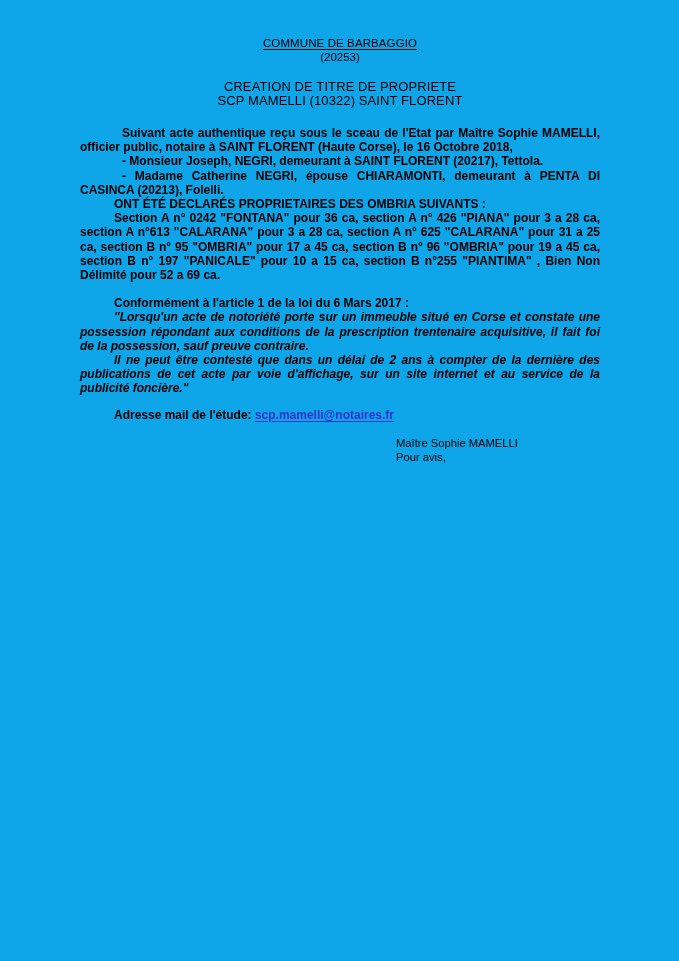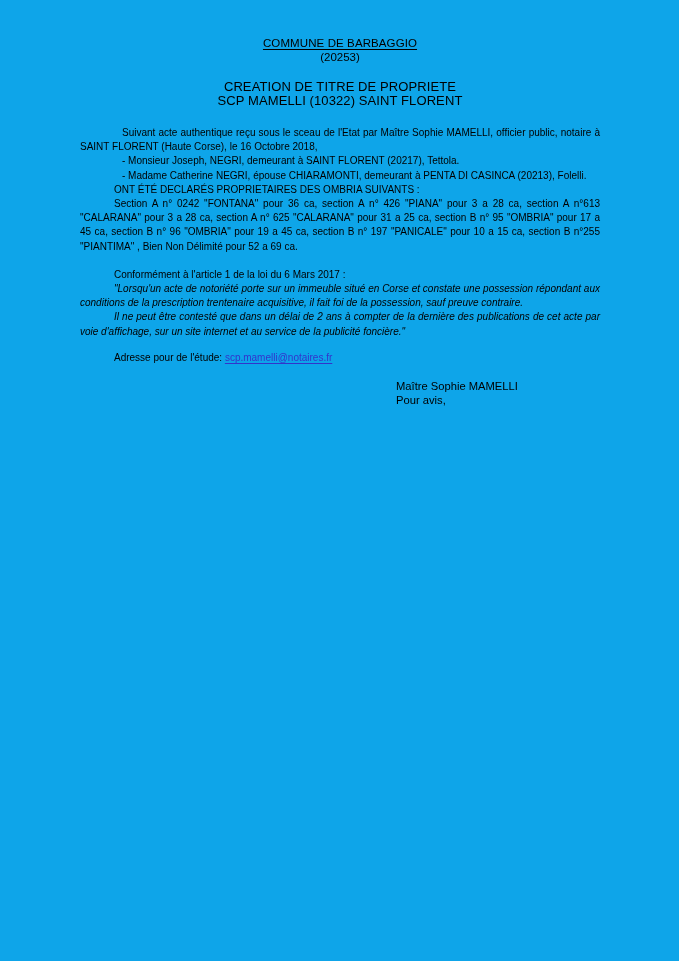--- a/index.html
+++ b/index.html
@@ -48,24 +48,25 @@
     height: 16px;
   }
   .hdr-sub1, .hdr-sub2 {
     text-align: center;
     font-size: 13px;
     line-height: 14px;
     letter-spacing: 0.1px;
   }
   
   .blk {
-    font-size: 10px;
+    font-size: 12px;
     line-height: 14.2px;
     text-align: justify;
     text-justify: inter-word;
+    font-weight: bold;
   }
   .blk p {
     margin: 0;
   }
   .indent {
     text-indent: 42px;
   }
   .indent-sm {
     text-indent: 34px;
   }
@@ -122,21 +123,21 @@
 
     <div class="blk">
       <p class="indent-sm">Conformément à l'article 1 de la loi du 6 Mars 2017 :</p>
       <p class="indent-sm ital">"Lorsqu'un acte de notoriété porte sur un immeuble situé en Corse et constate une possession répondant aux conditions de la prescription trentenaire acquisitive, il fait foi de la possession, sauf preuve contraire.</p>
       <p class="indent-sm ital">Il ne peut être contesté que dans un délai de 2 ans à compter de la dernière des publications de cet acte par voie d'affichage, sur un site internet et au service de la publicité foncière."</p>
     </div>
 
     <div class="spacer-12"></div>
 
     <div class="blk">
-      <p class="indent-sm"><span>Adresse pour de l'étude:</span>&nbsp;<a class="maillink" href="#">scp.mamelli@notaires.fr</a></p>
+      <p class="indent-sm"><span>Adresse mail de l'étude:</span>&nbsp;<a class="maillink" href="#">scp.mamelli@notaires.fr</a></p>
     </div>
 
     <div class="sign">
       <div>Maître Sophie MAMELLI</div>
       <div>Pour avis,</div>
     </div>
 
   </div>
 </div>
 

